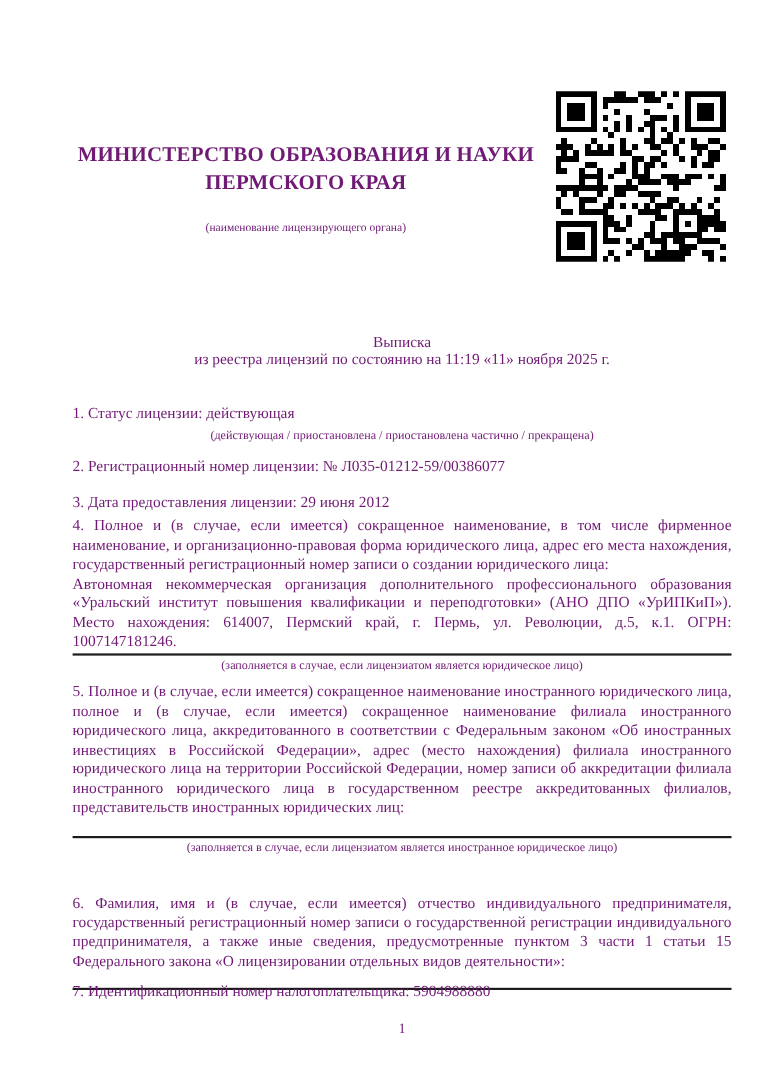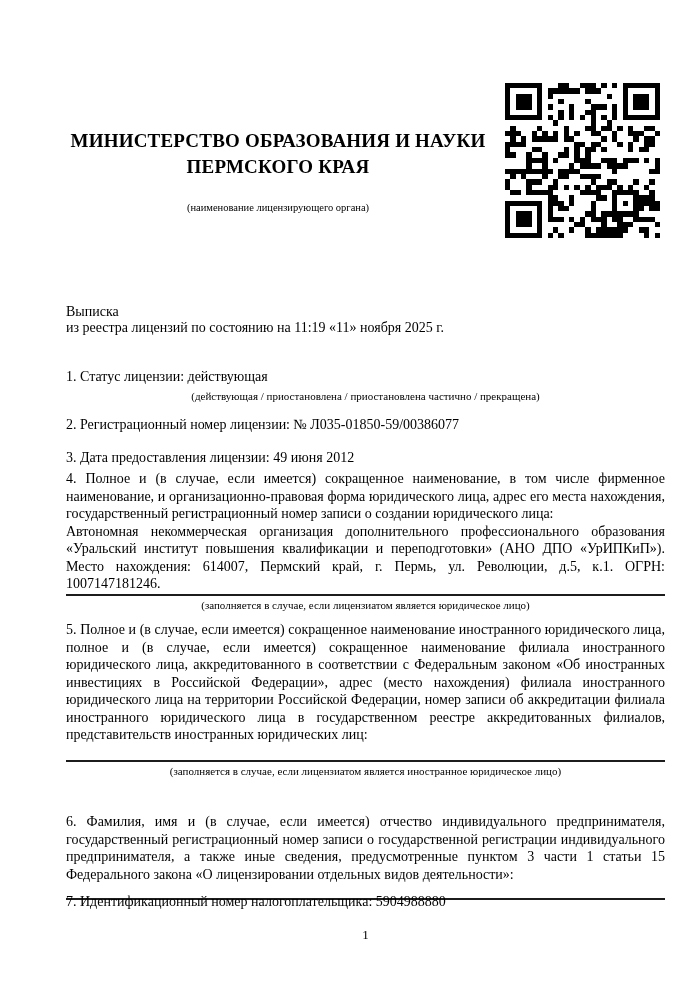--- a/index.html
+++ b/index.html
@@ -5,21 +5,21 @@
   html, body {
     margin: 0; padding: 0;
     background: #ffffff;
     width: 700px; height: 989px;
     overflow: hidden;
   }
   .page {
     position: relative;
     width: 700px; height: 989px;
     background: #ffffff;
-    color: #000000;
+    color: #701a75;
     font-family: "Liberation Serif", "DejaVu Serif", serif;
   }
   .qr {
     position: absolute;
     left: 505px; top: 83px;
     width: 155px; height: 155px;
   }
   .header {
     position: absolute;
     left: 66px; top: 128px;
@@ -34,20 +34,21 @@
   }
   .m-sub {
     font-size: 10.5px;
     line-height: 12px;
     margin-top: 22px;
   }
   .doc-title {
     position: absolute;
     left: 66px; top: 304px;
     width: 599px;
+    text-align: center;
     font-size: 14px;
     line-height: 16px;
   }
   .item {
     position: absolute;
     left: 66px;
     width: 599px;
     font-size: 14px;
     line-height: 17.5px;
   }
@@ -481,24 +482,24 @@
     <div>Выписка</div>
     <div>из реестра лицензий по состоянию на 11:19 «11» ноября 2025 г.</div>
   </div>
 
   <div id="items">
       <div class="item" style="top: 368px;">
         <div class="item-text">1. Статус лицензии: действующая</div>
         <div class="note" style="margin-top: 4px;">(действующая / приостановлена / приостановлена частично / прекращена)</div>
       </div>
       <div class="item" style="top: 416px;">
-        <div class="item-text">2. Регистрационный номер лицензии: № Л035-01850-59/00386077</div>
+        <div class="item-text">2. Регистрационный номер лицензии: № Л035-01212-59/00386077</div>
       </div>
       <div class="item" style="top: 449px;">
-        <div class="item-text">3. Дата предоставления лицензии: 49 июня 2012</div>
+        <div class="item-text">3. Дата предоставления лицензии: 29 июня 2012</div>
       </div>
       <div class="item" style="top: 470px;">
         <div class="item-text">4. Полное и (в случае, если имеется) сокращенное наименование, в том числе фирменное наименование, и организационно-правовая форма юридического лица, адрес его места нахождения, государственный регистрационный номер записи о создании юридического лица:</div>
         <div class="item-text">Автономная некоммерческая организация дополнительного профессионального образования «Уральский институт повышения квалификации и переподготовки» (АНО ДПО «УрИПКиП»). Место нахождения: 614007, Пермский край, г. Пермь, ул. Революции, д.5, к.1. ОГРН: 1007147181246.</div>
         <div class="rule" style="margin-top: 1px;"></div>
         <div class="note">(заполняется в случае, если лицензиатом является юридическое лицо)</div>
       </div>
       <div class="item" style="top: 621px;">
         <div class="item-text">5. Полное и (в случае, если имеется) сокращенное наименование иностранного юридического лица, полное и (в случае, если имеется) сокращенное наименование филиала иностранного юридического лица, аккредитованного в соответствии с Федеральным законом «Об иностранных инвестициях в Российской Федерации», адрес (место нахождения) филиала иностранного юридического лица на территории Российской Федерации, номер записи об аккредитации филиала иностранного юридического лица в государственном реестре аккредитованных филиалов, представительств иностранных юридических лиц:</div>
         <div class="rule" style="margin-top: 16px;"></div>

